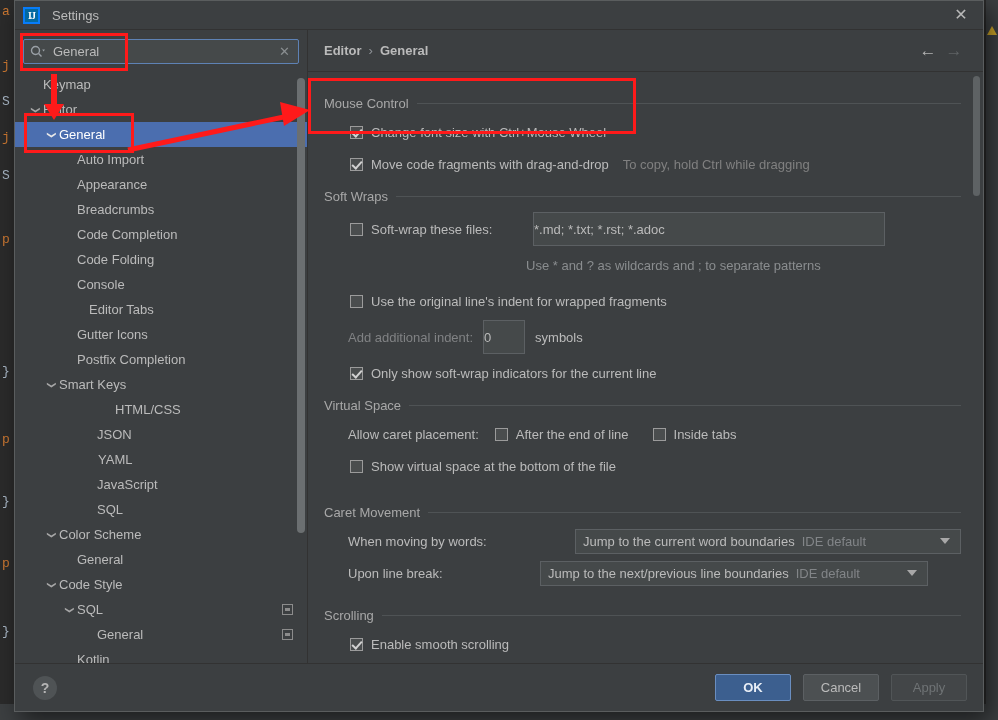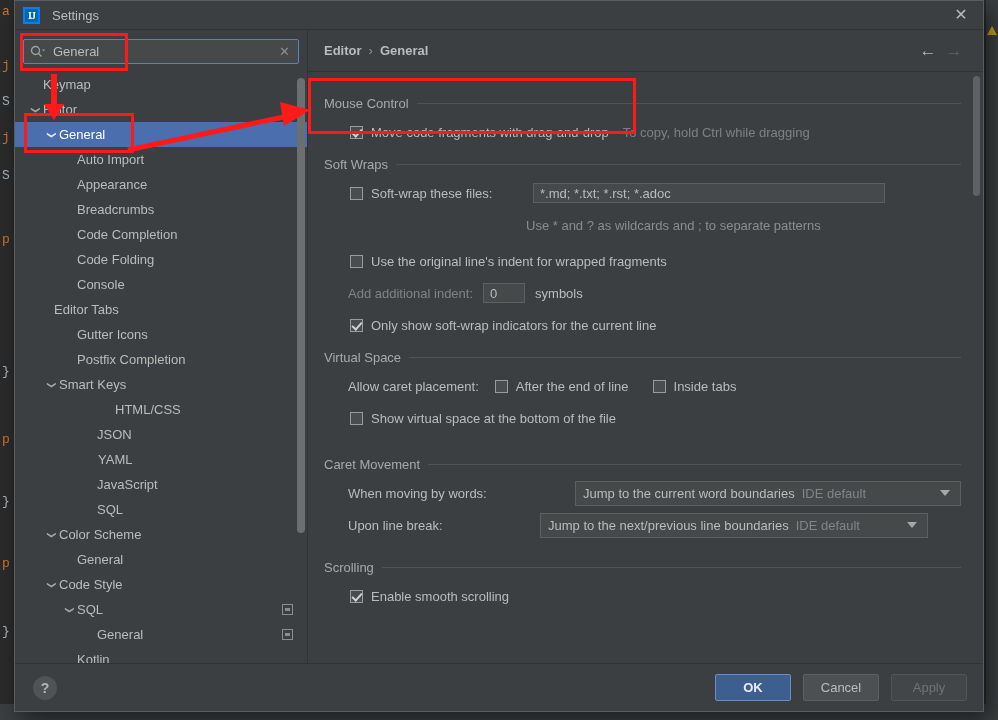--- a/index.html
+++ b/index.html
@@ -200,22 +200,22 @@
     transform: rotate(42deg);
   }
   .cb-label { color: #bbbbbb; font-size: 13px; }
   .hint { color: #808080; font-size: 13px; margin-left: 14px; }
 
   .field-label { color: #bbbbbb; font-size: 13px; margin-right: 10px; }
   .field-label.dim { color: #808284; }
 
   .text-input {
     background: #45494a; border: 1px solid #5c6063;
-    height: 20px; color: #bbbbbb; font-size: 13px;
-    display: flex; align-items: center; padding: 0 6px;
+    height: 34px; color: #bbbbbb; font-size: 13px;
+    display: flex; align-items: center; padding: 0 0;
   }
   .text-input.wide { width: 352px; }
   .text-input.tiny { width: 42px; }
 
   .subhint { color: #8a8d8f; font-size: 13px; }
 
   .combo {
     background: #45494a; border: 1px solid #5c6063;
     height: 25px; width: 388px;
     display: flex; align-items: center;
@@ -343,21 +343,21 @@
                 <span class="tree-label">Code Completion</span>
               </div>
               <div class="tree-row" style="padding-left: 48px;">
                 <span class="twisty"></span>
                 <span class="tree-label">Code Folding</span>
               </div>
               <div class="tree-row" style="padding-left: 48px;">
                 <span class="twisty"></span>
                 <span class="tree-label">Console</span>
               </div>
-              <div class="tree-row" style="padding-left: 25px;">
+              <div class="tree-row" style="padding-left: 60px;">
                 <span class="twisty"></span>
                 <span class="tree-label">Editor Tabs</span>
               </div>
               <div class="tree-row" style="padding-left: 48px;">
                 <span class="twisty"></span>
                 <span class="tree-label">Gutter Icons</span>
               </div>
               <div class="tree-row" style="padding-left: 48px;">
                 <span class="twisty"></span>
                 <span class="tree-label">Postfix Completion</span>
@@ -430,20 +430,24 @@
 
         <div class="settings-scroll">
 
           <div class="section">
             <div class="section-head">
               <span class="lbl">Mouse Control</span>
               <span class="rule"></span>
             </div>
             <div class="row indent">
               <span class="cb checked"></span>
+              <span class="cb-label">Change font size with Ctrl+Mouse Wheel</span>
+            </div>
+            <div class="row indent">
+              <span class="cb checked"></span>
               <span class="cb-label">Move code fragments with drag-and-drop</span>
               <span class="hint">To copy, hold Ctrl while dragging</span>
             </div>
           </div>
 
           <div class="section">
             <div class="section-head">
               <span class="lbl">Soft Wraps</span>
               <span class="rule"></span>
             </div>

